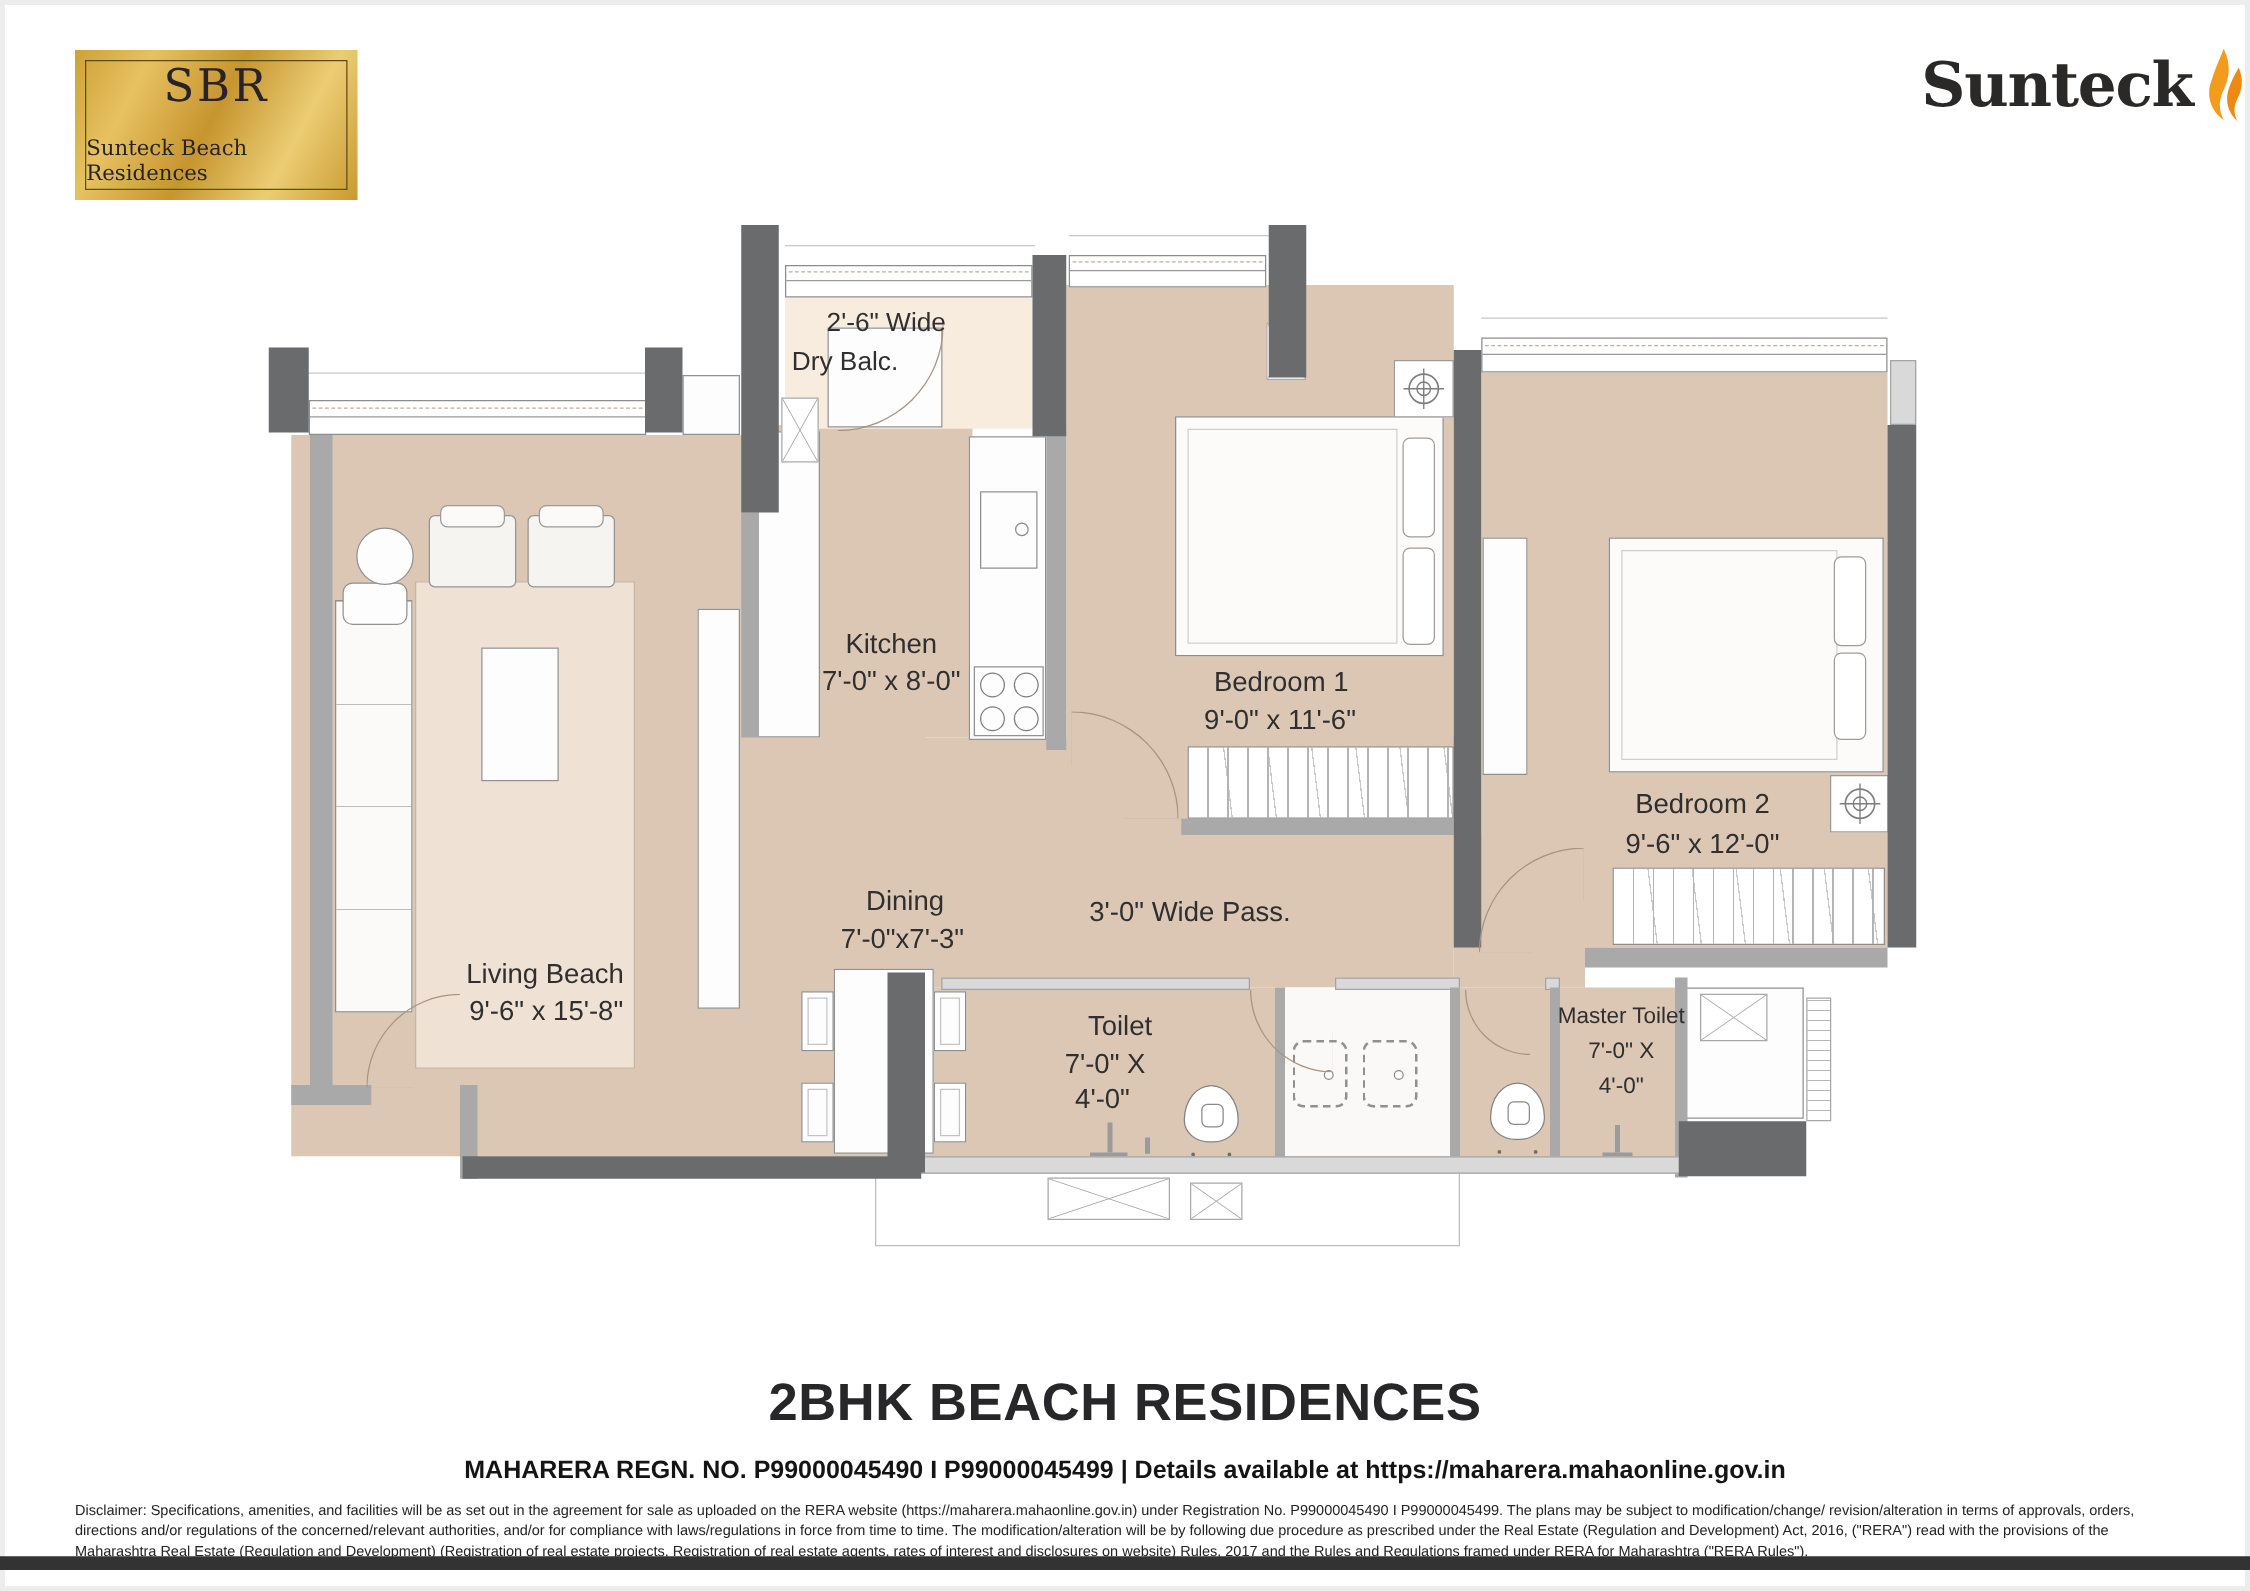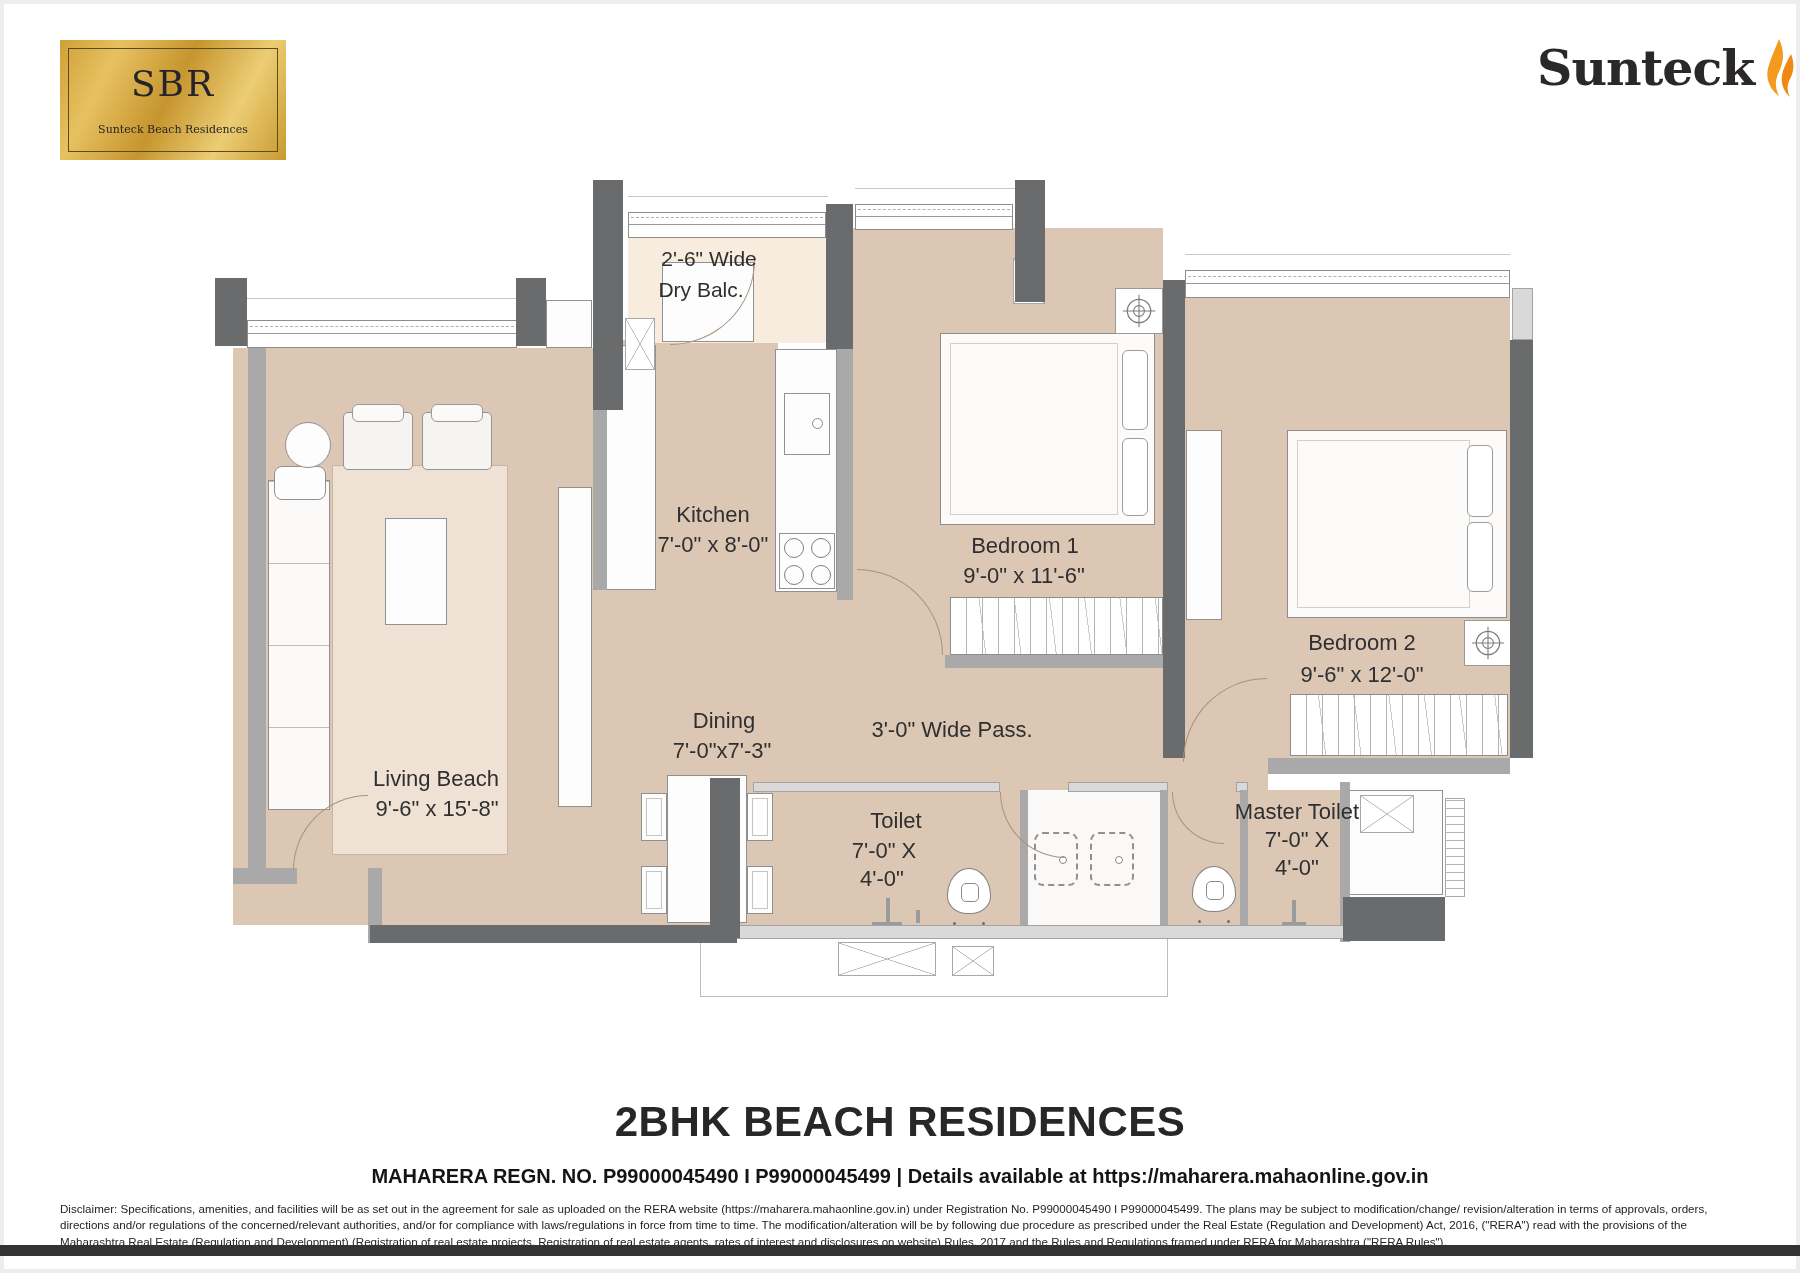--- a/index.html
+++ b/index.html
@@ -67,21 +67,21 @@
   
   .lbl{position:absolute;transform:translateX(-50%);font-size:22px;line-height:26px;color:#2f2f30;white-space:nowrap;}
   .lbl-sm{font-size:21px;}
   
   .sbr{position:absolute;left:60px;top:40px;width:226px;height:120px;
     background:linear-gradient(118deg,#cfa037,#e7c161 22%,#c6952e 48%,#eccd74 74%,#c9992f),
                repeating-radial-gradient(circle at 35% 40%,rgba(255,255,255,.28) 0 1px,transparent 1px 4px);}
   .sbr-in{position:absolute;inset:8px;border:1px solid #5e4c17;display:flex;flex-direction:column;
           align-items:center;justify-content:center;font-family:"DejaVu Serif",serif;color:#26242a;}
   .sbr-abbr{font-size:36px;letter-spacing:2px;line-height:38px;}
-  .sbr-name{font-size:11px;margin-top:20px;}
+  .sbr-name{font-size:17px;margin-top:20px;}
   .brand{position:absolute;left:1537px;top:38px;display:flex;align-items:flex-start;}
   .brand-txt{font-family:"DejaVu Serif",serif;font-weight:bold;font-size:49px;line-height:60px;color:#2b2927;letter-spacing:-1px;}
   .title{position:absolute;left:900px;top:1098px;transform:translateX(-50%);font-size:42px;font-weight:bold;
          letter-spacing:.5px;color:#27272a;white-space:nowrap;}
   .rera{position:absolute;left:900px;top:1165px;transform:translateX(-50%);font-size:20px;font-weight:bold;
         color:#141414;white-space:nowrap;}
   .disc{position:absolute;left:60px;top:1201px;width:1682px;font-size:11.6px;line-height:1.42;color:#232323;}
   .botbar{position:absolute;left:0;top:1245px;width:1800px;height:11px;background:#333;}
 </style>
 </head>
@@ -243,36 +243,36 @@
     <div class="abs wdark" style="left:1343px;top:897px;width:102px;height:44px;"></div>
 
     <div class="arc arc-tl" style="left:293px;top:795px;width:75px;height:75px;"></div>
     <div class="arc arc-br" style="left:670px;top:260px;width:85px;height:85px;"></div>
     <div class="arc arc-tr" style="left:857px;top:569px;width:86px;height:86px;"></div>
     <div class="arc arc-tl" style="left:1183px;top:678px;width:84px;height:84px;"></div>
     <div class="arc arc-bl" style="left:1000px;top:792px;width:66px;height:66px;"></div>
     <div class="arc arc-bl" style="left:1172px;top:792px;width:52px;height:52px;"></div>
 
     <div class="lbl lbl-sm" style="left:709px;top:246px;">2'-6" Wide</div>
-    <div class="lbl lbl-sm" style="left:701px;top:277px;text-align:center;">Dry Balc.</div>
+    <div class="lbl lbl-sm" style="left:676px;top:277px;text-align:center;">Dry Balc.</div>
     <div class="lbl" style="left:713px;top:502px;">Kitchen</div>
     <div class="lbl" style="left:713px;top:532px;">7'-0" x 8'-0"</div>
     <div class="lbl" style="left:1025px;top:533px;">Bedroom 1</div>
     <div class="lbl" style="left:1024px;top:563px;">9'-0" x 11'-6"</div>
     <div class="lbl" style="left:1362px;top:630px;">Bedroom 2</div>
     <div class="lbl" style="left:1362px;top:662px;">9'-6" x 12'-0"</div>
     <div class="lbl" style="left:436px;top:766px;">Living Beach</div>
     <div class="lbl" style="left:437px;top:796px;">9'-6" x 15'-8"</div>
     <div class="lbl" style="left:724px;top:708px;">Dining</div>
     <div class="lbl" style="left:722px;top:738px;">7'-0"x7'-3"</div>
     <div class="lbl" style="left:952px;top:717px;">3'-0" Wide Pass.</div>
     <div class="lbl" style="left:896px;top:808px;">Toilet</div>
     <div class="lbl" style="left:884px;top:838px;">7'-0" X</div>
     <div class="lbl" style="left:882px;top:866px;">4'-0"</div>
-    <div class="abs" style="left:1297px;top:798px;transform:translateX(-50%);width:140px;text-align:center;font-size:22px;line-height:28px;color:#2f2f30;">
+    <div class="abs" style="left:1297px;top:798px;transform:translateX(-50%);width:140px;text-align:center;font-size:18px;line-height:28px;color:#2f2f30;">
       <div>Master Toilet</div>
       <div>7'-0" X</div>
       <div>4'-0"</div>
     </div>
   </div>
 
   <div class="title">2BHK BEACH RESIDENCES</div>
   <div class="rera">MAHARERA REGN. NO. P99000045490 I P99000045499 | Details available at https://maharera.mahaonline.gov.in</div>
   <div class="disc">Disclaimer: Specifications, amenities, and facilities will be as set out in the agreement for sale as uploaded on the RERA website (https://maharera.mahaonline.gov.in) under Registration No. P99000045490 I P99000045499. The plans may be subject to modification/change/ revision/alteration in terms of approvals, orders, directions and/or regulations of the concerned/relevant authorities, and/or for compliance with laws/regulations in force from time to time. The modification/alteration will be by following due procedure as prescribed under the Real Estate (Regulation and Development) Act, 2016, ("RERA") read with the provisions of the Maharashtra Real Estate (Regulation and Development) (Registration of real estate projects, Registration of real estate agents, rates of interest and disclosures on website) Rules, 2017 and the Rules and Regulations framed under RERA for Maharashtra ("RERA Rules").</div>
   <div class="botbar"></div>

